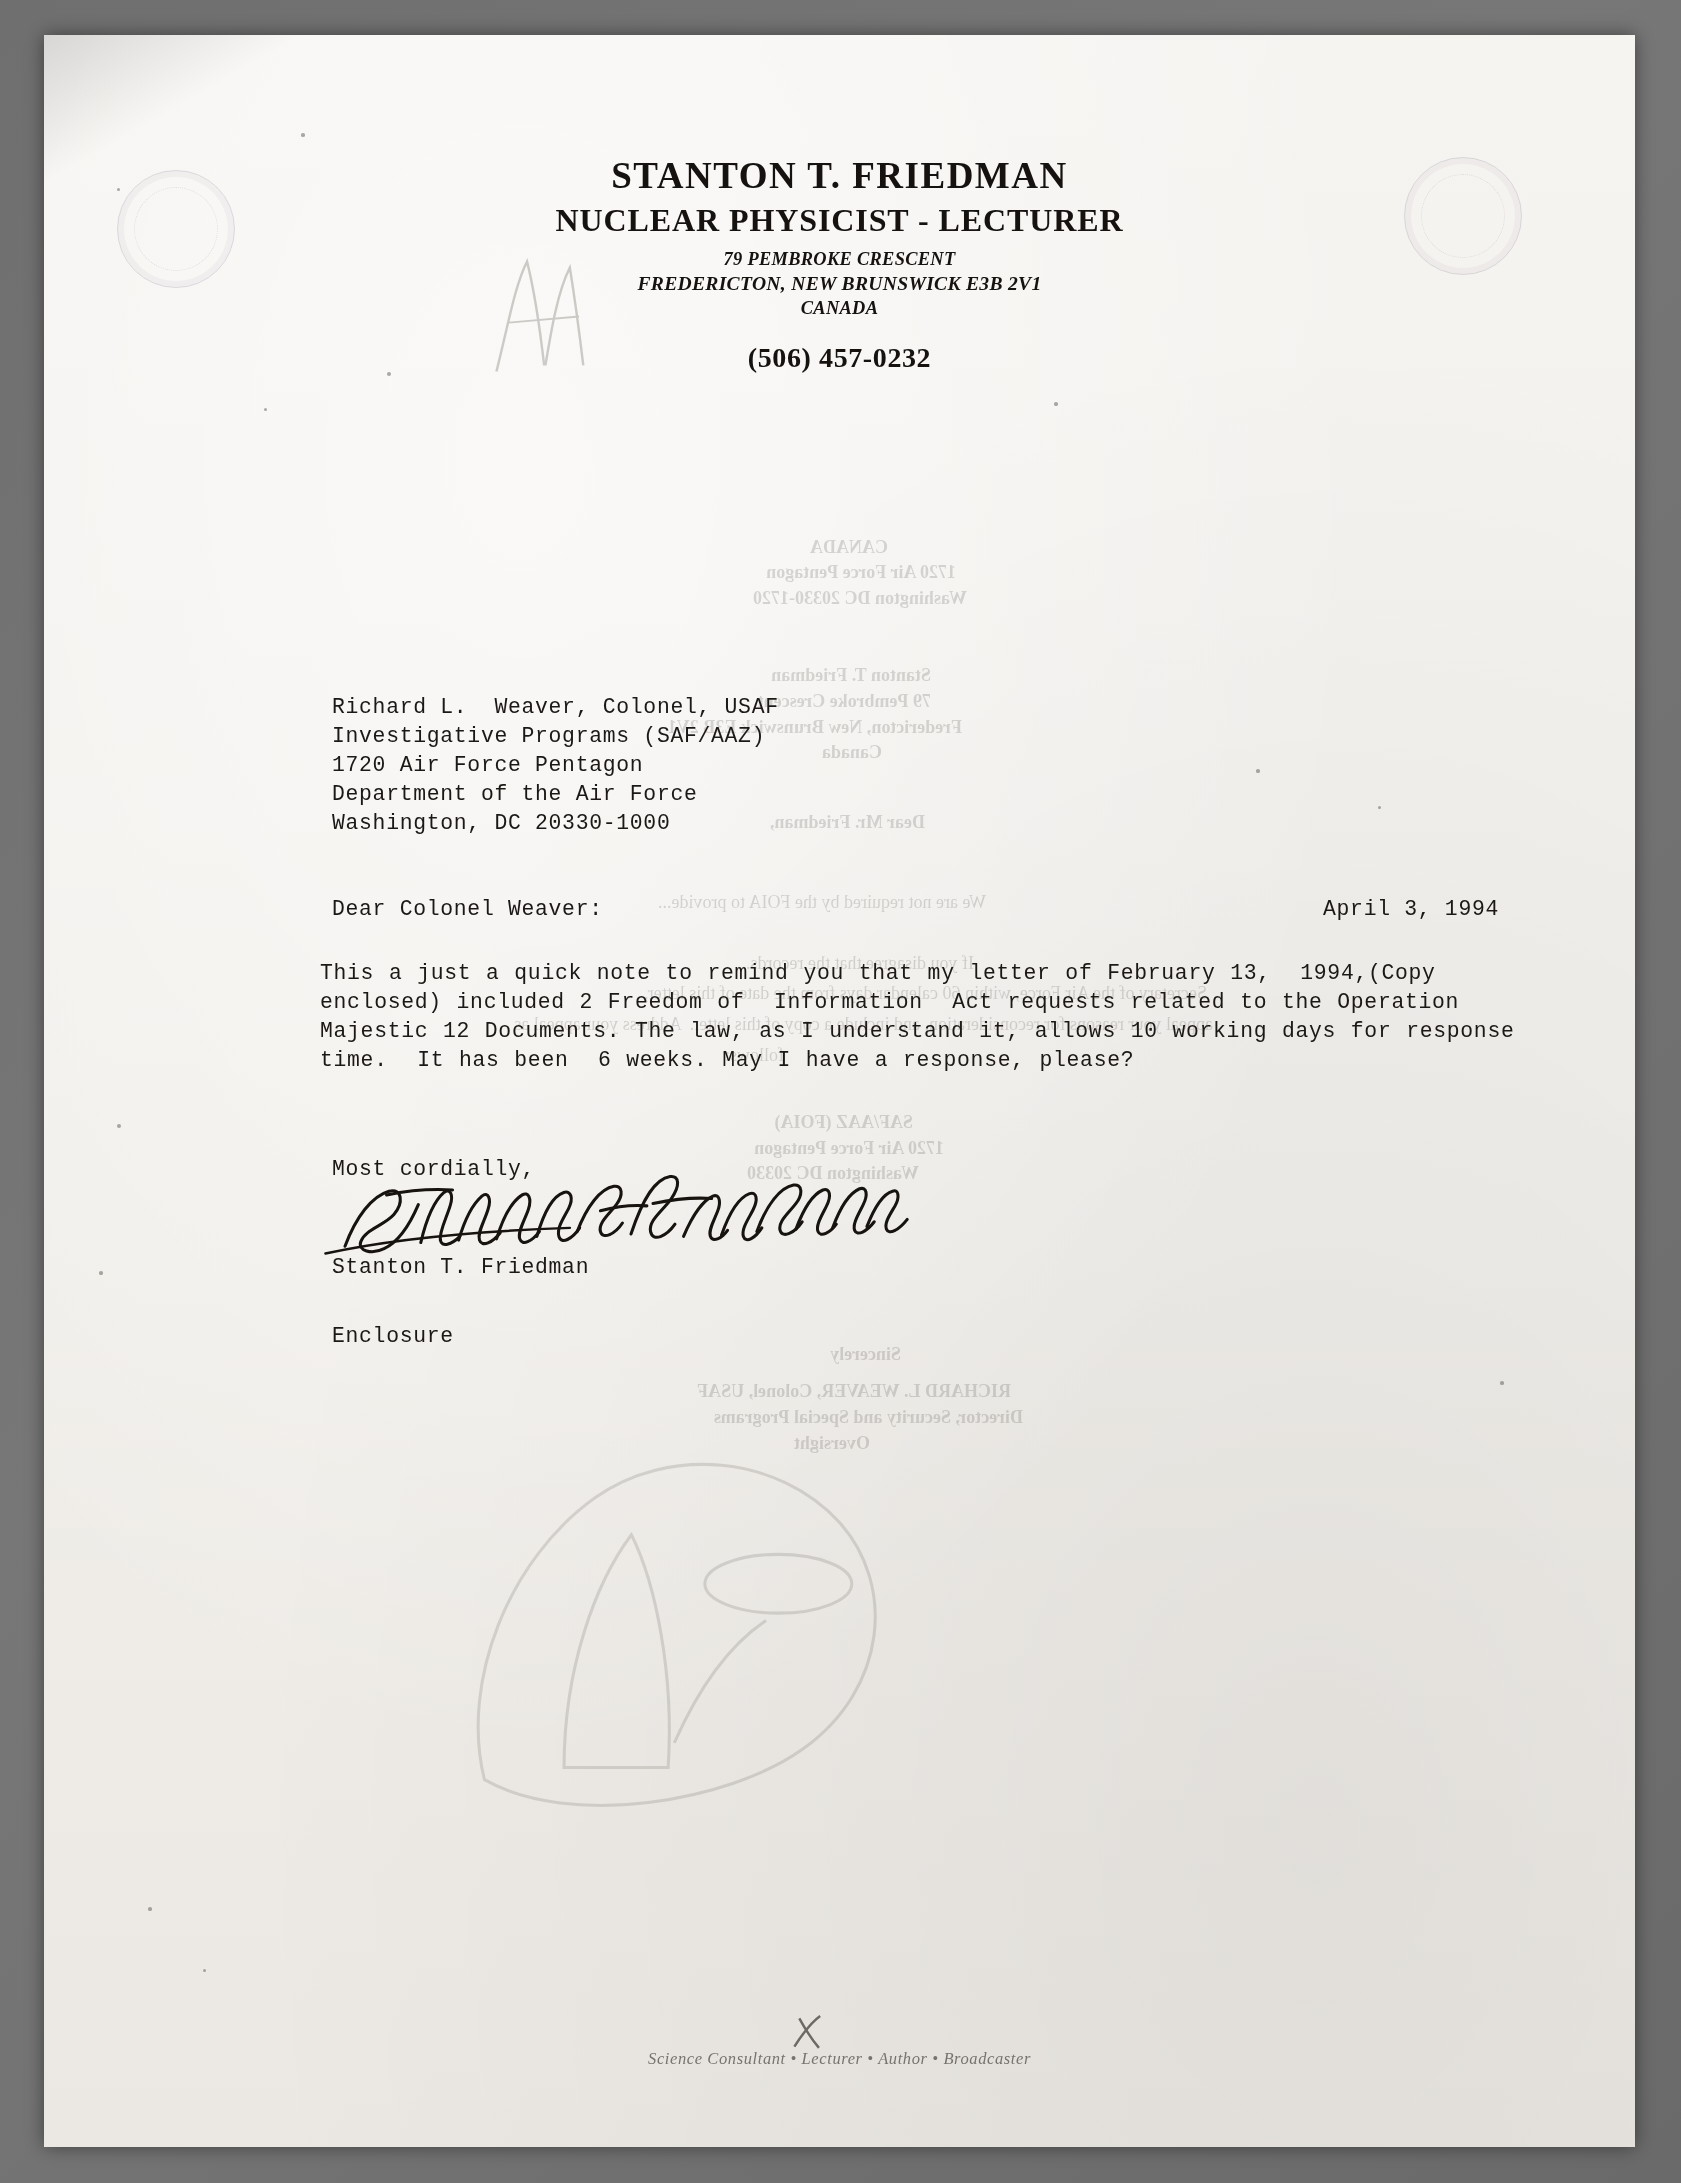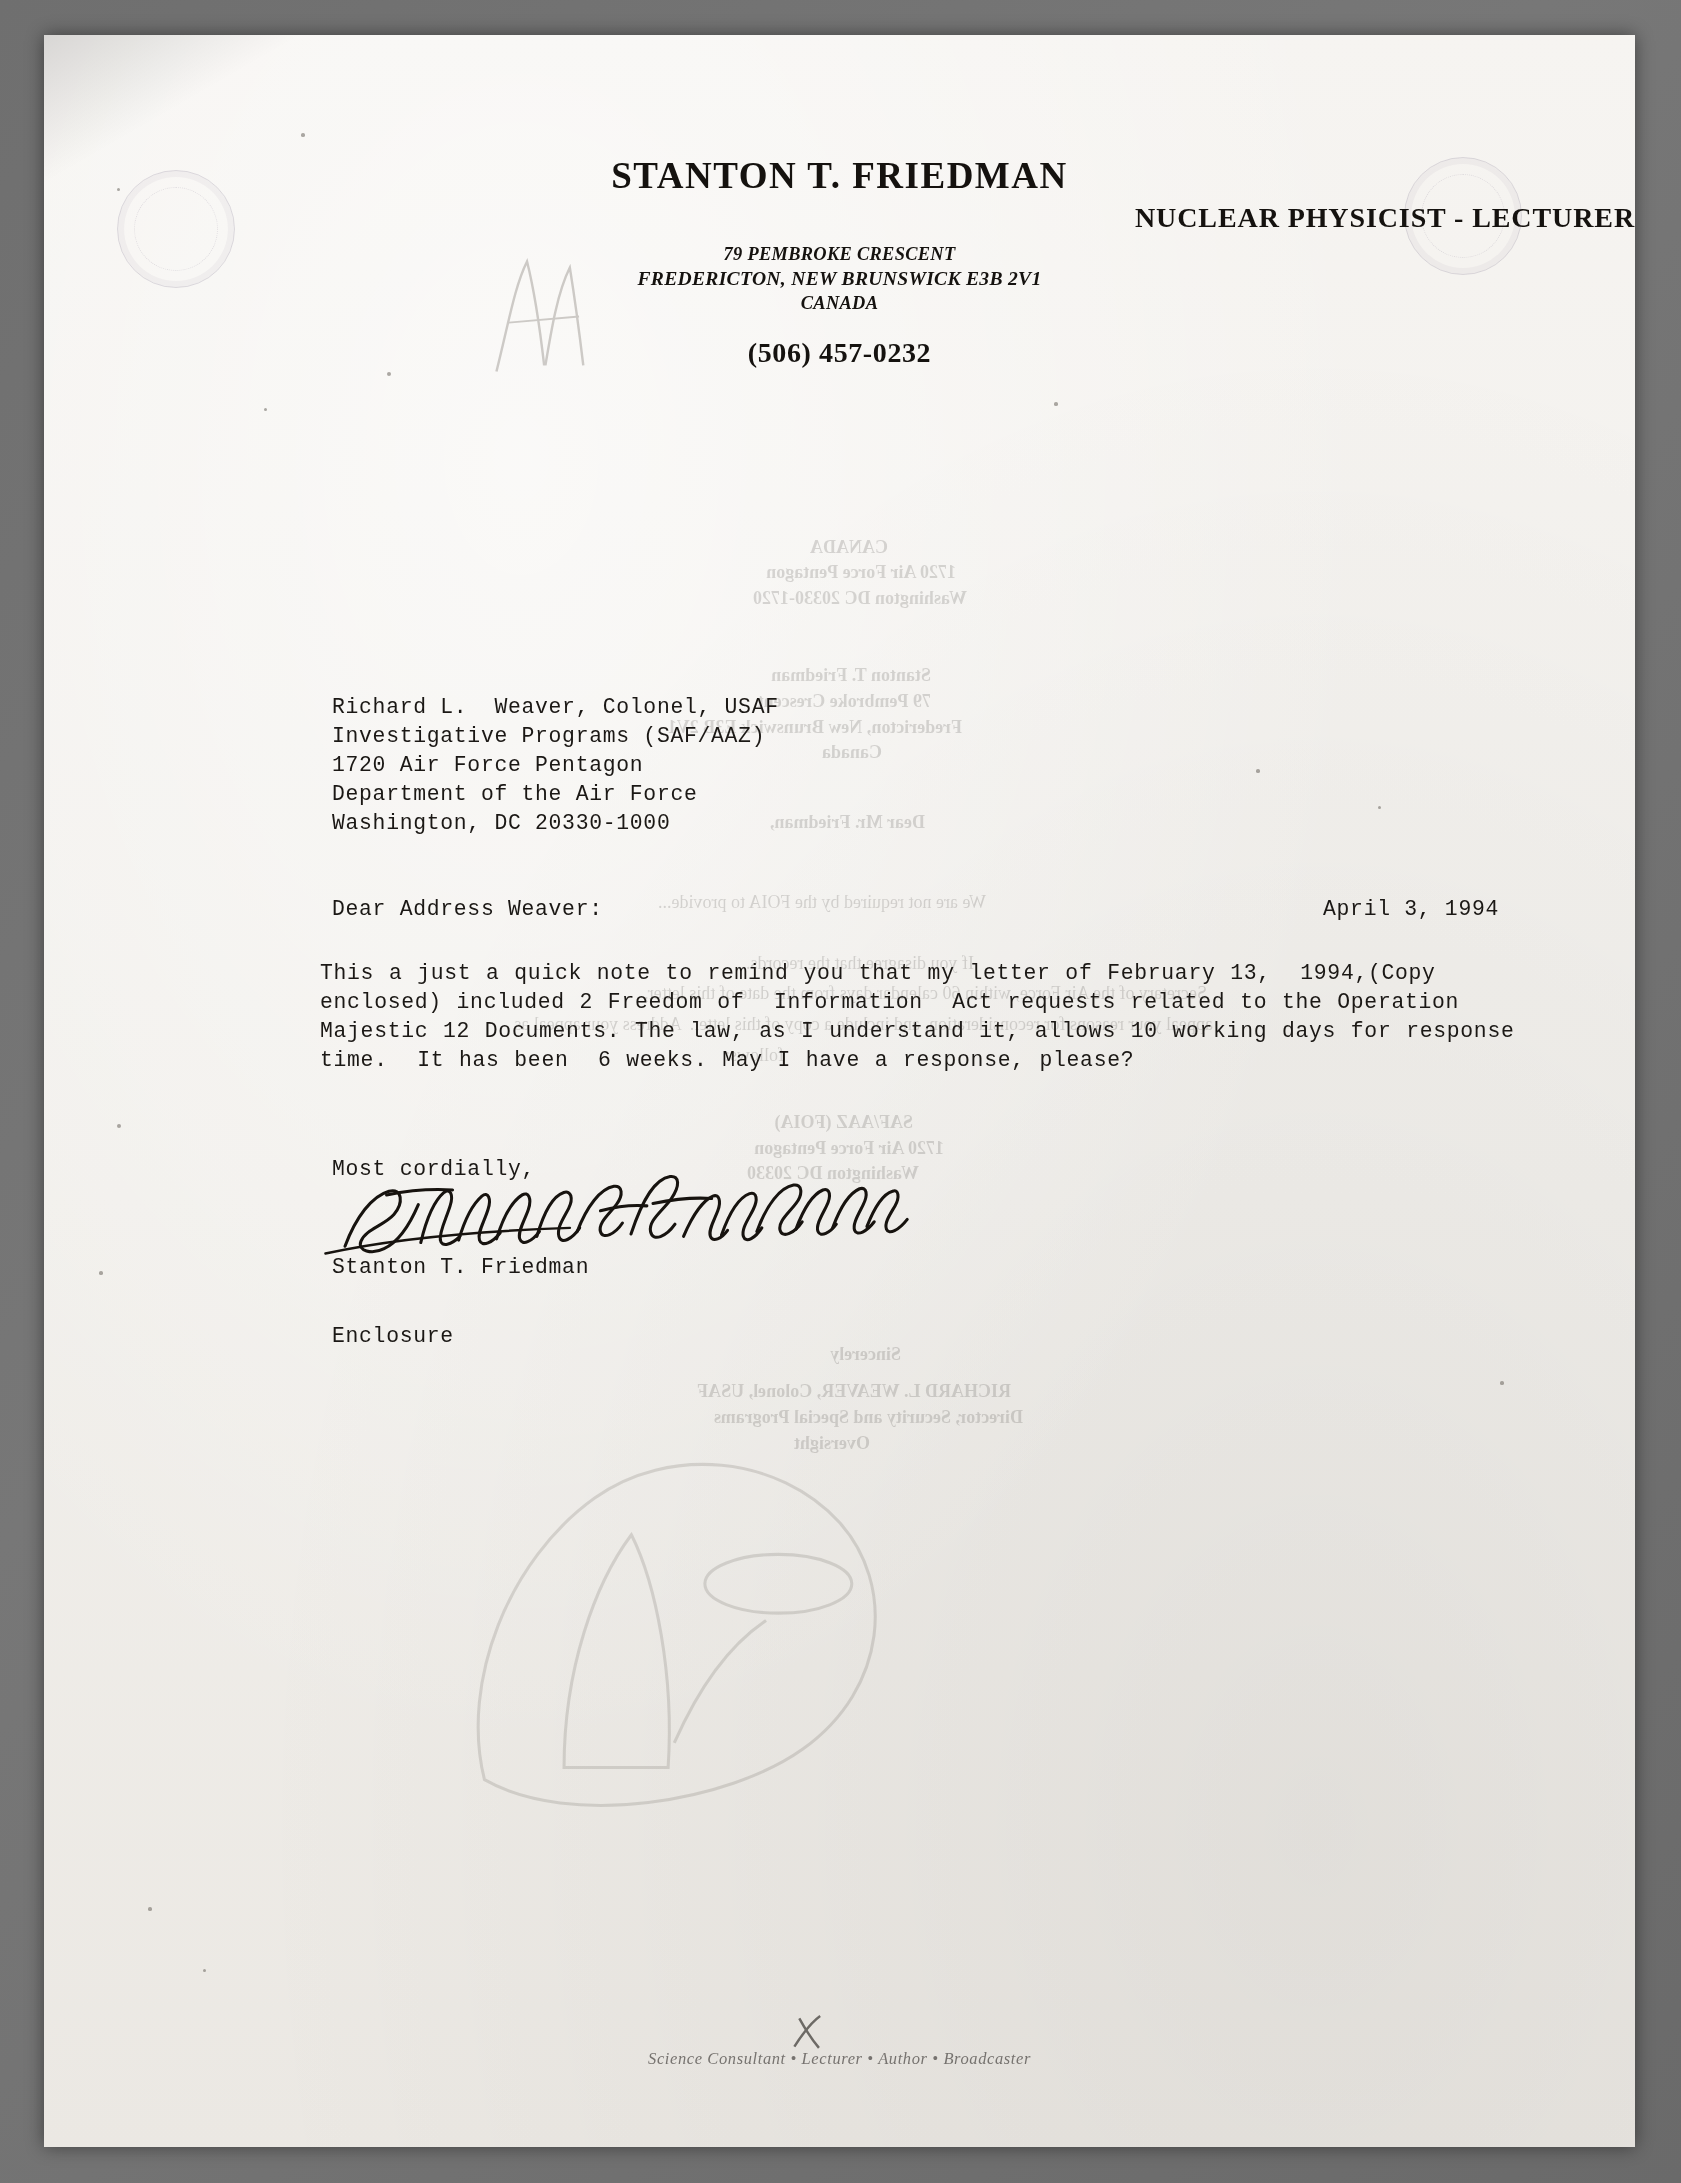--- a/index.html
+++ b/index.html
@@ -63,24 +63,23 @@
   #lh-name {
     font-family: "Liberation Serif", serif;
     font-weight: bold;
     font-size: 37px;
     letter-spacing: 1.5px;
     line-height: 1.05;
   }
   #lh-title {
     font-family: "Liberation Serif", serif;
     font-weight: bold;
-    font-size: 28px;
+    font-size: 32px;
     letter-spacing: 0.9px;
     margin-top: 6.1px;
-    text-align: right;
   }
   #lh-street, #lh-city, #lh-country {
     font-family: "Liberation Serif", serif;
     font-weight: bold;
     font-style: italic;
     letter-spacing: 0.3px;
   }
   #lh-street { font-size: 18.4px; margin-top: 9.8px; }
   #lh-city   { font-size: 19.6px; margin-top: 3.7px; }
   #lh-country{ font-size: 18.4px; margin-top: 2.4px; }
@@ -255,21 +254,21 @@
     <div id="lh-country">CANADA</div>
     <div id="lh-phone">(506) 457-0232</div>
   </div>
 
   <div id="addressee-block" class="typed">Richard L.  Weaver, Colonel, USAF
 Investigative Programs (SAF/AAZ)
 1720 Air Force Pentagon
 Department of the Air Force
 Washington, DC 20330-1000</div>
 
-  <div id="salutation" class="typed">Dear Address Weaver:</div>
+  <div id="salutation" class="typed">Dear Colonel Weaver:</div>
   <div id="letter-date" class="typed">April 3, 1994</div>
 
   <div id="body-paragraph" class="typed">This a just a quick note to remind you that my letter of February 13,  1994,(Copy enclosed) included 2 Freedom of  Information  Act requests related to the Operation Majestic 12 Documents. The law, as I understand it, allows 10 working days for response time.  It has been  6 weeks. May I have a response, please?</div>
 
   <div id="closing" class="typed">Most cordially,</div>
 
   <svg id="signature-mark" viewBox="0 0 1130 180">
     <g fill="none" stroke="#17130f" stroke-width="5" stroke-linecap="round">
       <path d="M20 140 C120 118, 250 104, 420 98" stroke-width="4"></path>
       <path d="M52 128 C70 80, 96 46, 124 38 C146 32, 148 58, 132 76 C116 94, 86 100, 78 120 C72 136, 96 142, 116 132 C142 120, 160 88, 172 60"></path>

